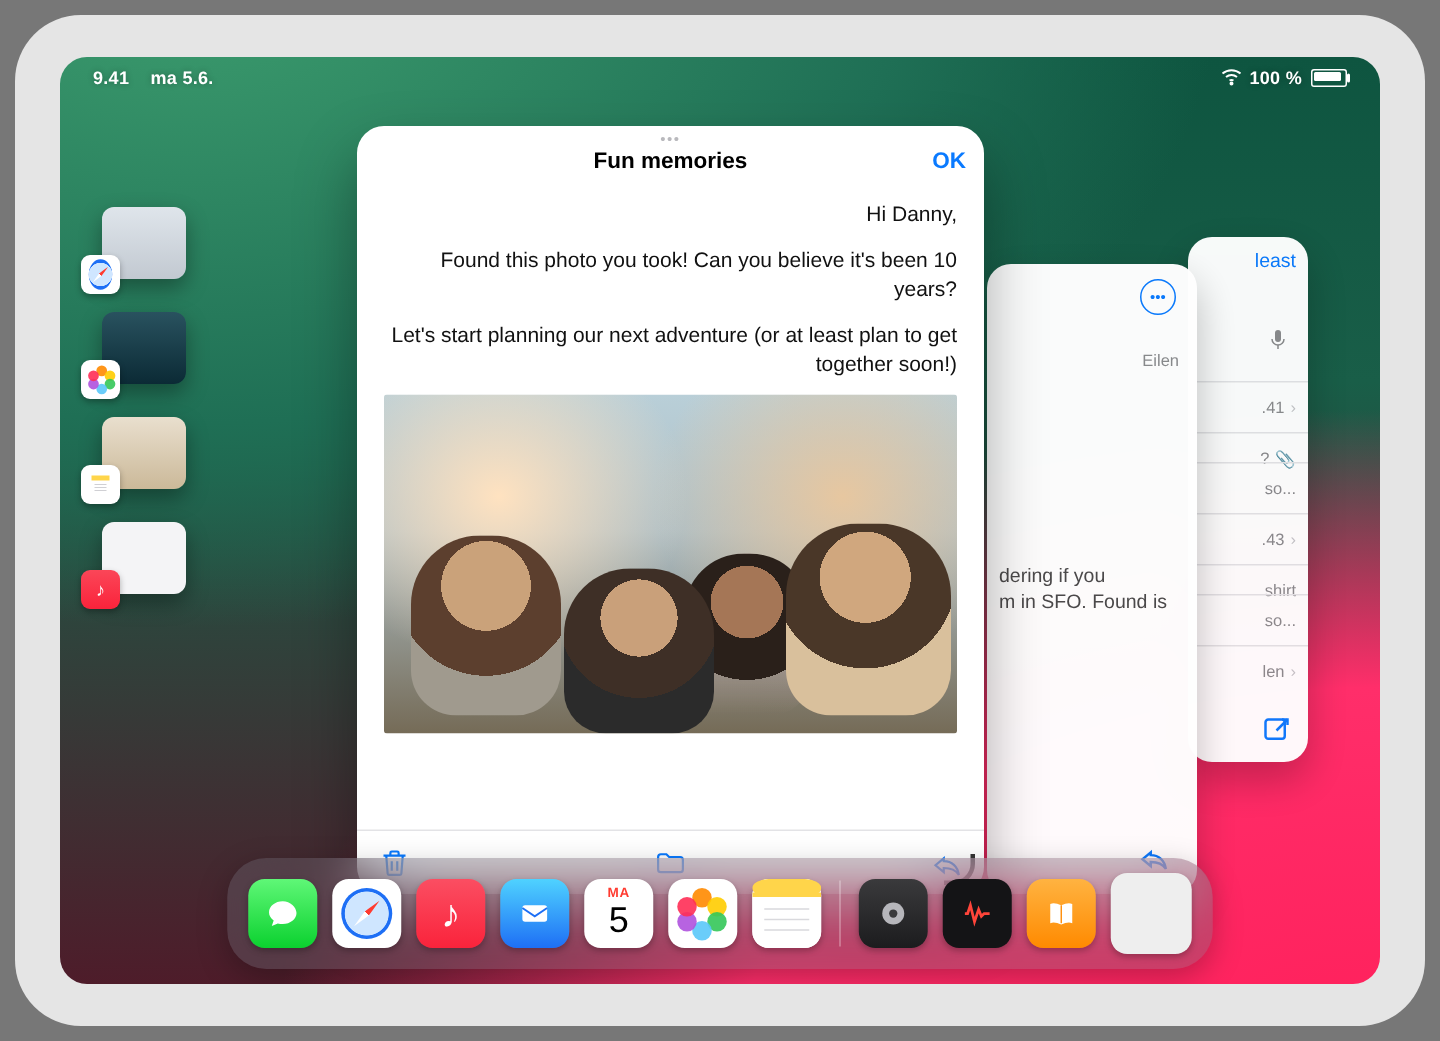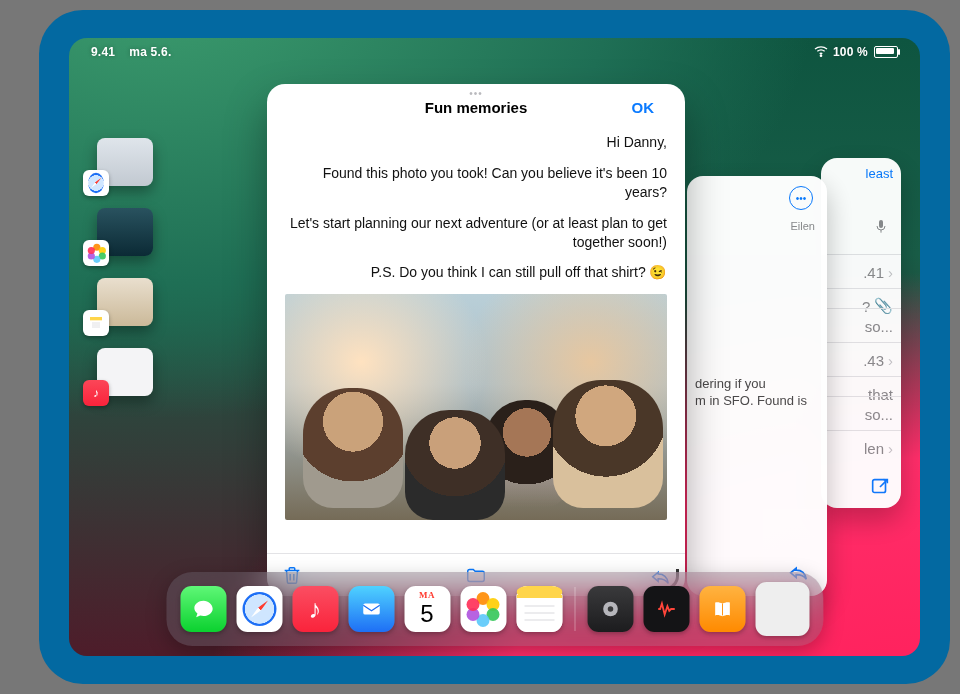--- a/index.html
+++ b/index.html
@@ -4,21 +4,21 @@
 <style>
   html,body{margin:0;padding:0;height:100%;}
   body{
     width:960px;height:694px;
     font-family:-apple-system,"Helvetica Neue",Helvetica,Arial,sans-serif;
     background:#777;position:relative;overflow:hidden;
   }
   
   .device-frame{
     position:absolute;left:10px;top:10px;right:10px;bottom:10px;
-    background:#0369a1;border-radius:44px;padding:8px;margin-left:29px;
+    background:#e5e5e5;border-radius:44px;padding:8px;
   }
   .screen{
     position:absolute;left:30px;top:28px;right:30px;bottom:28px;
     border-radius:18px;overflow:hidden;
     background:
       radial-gradient(140% 120% at 100% 110%, #ff1f5a 0%, #ff2e6a 35%, rgba(255,46,106,0) 60%),
       radial-gradient(120% 110% at 10% -10%, #3d9e6f 0%, #1f6f55 45%, rgba(31,111,85,0) 65%),
       linear-gradient(180deg,#0e5540 0%, #195e48 35%, #4e1c2a 100%);
   }
   
@@ -56,46 +56,46 @@
 
   
   .bg-window{
     position:absolute;border-radius:16px;background:#fff;box-shadow:0 12px 28px rgba(0,0,0,.25);
   }
   .bgw-a{left:618px;top:138px;width:140px;height:420px;opacity:.98;}
   .bgw-b{left:752px;top:120px;width:80px;height:350px;opacity:.97;}
   .chip{
     position:absolute;font-size:11px;color:#8a8a8d;
   }
-  .chip-eilen{right:12px;top:44px;}
+  .chip-eilen{right:12px;top:59px;}
   .snippet{
     position:absolute;left:8px;top:200px;right:8px;font-size:13px;line-height:1.3;color:#4a4a4a;
   }
   .reply-ic,.compose-ic,.more-ic,.mic-ic{position:absolute;color:#0a7aff;}
   .reply-a{right:18px;bottom:14px;}
   .more-a{right:14px;top:10px;width:22px;height:22px;border:1.5px solid #0a7aff;border-radius:50%;display:flex;align-items:center;justify-content:center;font-size:10px;}
   .bgw-b .edit-label{position:absolute;right:8px;top:8px;font-size:13px;color:#0a7aff;}
   .bgw-b .mic{position:absolute;right:12px;top:60px;color:#8a8a8d;}
   .bgw-b .list-row{
     position:absolute;left:0;right:0;height:34px;border-top:0.5px solid #e3e3e6;display:flex;
-    align-items:center;justify-content:flex-end;padding:0 8px;font-size:15px;color:#8a8a8d;gap:4px;
+    align-items:center;justify-content:flex-end;padding:0 8px;font-size:11px;color:#8a8a8d;gap:4px;
   }
   .chev{color:#c4c4c8;}
   .compose-b{position:absolute;right:10px;bottom:10px;color:#0a7aff;}
 
   
   .mail-window{
     position:absolute;left:198px;top:46px;width:418px;height:512px;
     background:#fff;border-radius:18px;box-shadow:0 20px 40px rgba(0,0,0,.35);
     display:flex;flex-direction:column;overflow:hidden;
   }
   .mw-grip{align-self:center;margin-top:4px;color:#b9b9bd;font-size:10px;letter-spacing:1px;}
   .mw-title-row{position:relative;height:34px;display:flex;align-items:flex-start;justify-content:center;}
   .mw-title{font-size:15px;font-weight:600;color:#000;}
-  .mw-ok{position:absolute;right:31px;color:#0a7aff;font-size:15px;font-weight:600;}
+  .mw-ok{position:absolute;right:12px;color:#0a7aff;font-size:15px;font-weight:600;}
   .mw-body{flex:1;padding:0 18px 0 18px;font-size:14px;line-height:1.35;color:#111;overflow:hidden;text-align:right;}
   .mw-body p{margin:0 0 12px 0;}
   .photo{
     width:100%;height:226px;border-radius:2px;margin-top:6px;overflow:hidden;position:relative;
     background:
       radial-gradient(60% 90% at 20% 30%, #ffe2c0 0%, rgba(255,226,192,0) 55%),
       radial-gradient(60% 90% at 80% 30%, #e7c7a0 0%, rgba(231,199,160,0) 55%),
       linear-gradient(#b9cfd8,#aebfc6 40%,#756b57 100%);
   }
   .person{position:absolute;bottom:12px;border-radius:50%;}
@@ -123,21 +123,21 @@
   .dock .sep{width:1px;height:44px;background:rgba(255,255,255,.35);margin:0 2px;}
   .app{
     width:46px;height:46px;border-radius:11px;position:relative;display:flex;align-items:center;justify-content:center;
     box-shadow:0 2px 4px rgba(0,0,0,.25);font-size:22px;
   }
   .a-messages{background:linear-gradient(#5ff777,#0bd12f);color:#fff;}
   .a-safari{background:#fff;}
   .a-music{background:linear-gradient(#fb4e62,#fa233b);color:#fff;}
   .a-mail{background:linear-gradient(#4fd2ff,#1e6ff5);color:#fff;}
   .a-cal{background:#fff;display:block;text-align:center;}
-  .a-cal .wd{font-size:9px;color:#ff3b30;font-weight:700;display:block;margin-top:4px;letter-spacing:.5px;font-family:Liberation Serif, serif;}
+  .a-cal .wd{font-size:9px;color:#ff3b30;font-weight:700;display:block;margin-top:4px;letter-spacing:.5px;}
   .a-cal .dn{font-size:24px;font-weight:400;}
   .a-photos{background:#fff;}
   .a-notes{background:#fff;}
   .a-settings{background:linear-gradient(#3a3a3c,#1c1c1e);color:#ccc;}
   .a-voicememos{background:#141416;color:#ff453a;}
   .a-books{background:linear-gradient(#ffb341,#ff8a00);color:#fff;}
   .a-shortcuts{
     background:#eee;display:grid;grid-template-columns:1fr 1fr;grid-template-rows:1fr 1fr;gap:2px;padding:4px;
   }
   .a-shortcuts i{border-radius:3px;}
@@ -241,21 +241,21 @@
           <span style="color:#c4c4c8">📎</span>
         </div>
       <div class="list-row" style="top:150px">
           <span>so...</span>
         </div>
       <div class="list-row" style="top:184px">
           <span>.43</span>
           <span class="chev">›</span>
         </div>
       <div class="list-row" style="top:218px">
-          <span>that</span>
+          <span>shirt</span>
         </div>
       <div class="list-row" style="top:238px">
           <span>so...</span>
         </div>
       <div class="list-row" style="top:272px">
           <span>len</span>
           <span class="chev">›</span>
         </div>
       <span class="compose-b">
         <svg class="ic" viewBox="0 0 24 24" fill="none" stroke="#0a7aff" stroke-width="1.8">
@@ -283,21 +283,20 @@
     <div class="mail-window">
       <div class="mw-grip">•••</div>
       <div class="mw-title-row">
         <span class="mw-title">Fun memories</span>
         <span class="mw-ok">OK</span>
       </div>
       <div class="mw-body">
         <p>Hi Danny,</p>
         <p>Found this photo you took! Can you believe it's been 10 years?</p>
         <p>Let's start planning our next adventure (or at least plan to get together soon!)</p>
-        <p>P.S. Do you think I can still pull off that shirt? 😉</p>
         <div class="photo">
           <div class="person p1"></div>
           <div class="person p3"></div>
           <div class="person p4"></div>
           <div class="person p2"></div>
         </div>
       </div>
       <div class="mw-toolbar">
         <span>
           <svg class="ic" viewBox="0 0 24 24" fill="none" stroke="#0a7aff" stroke-width="1.6">

